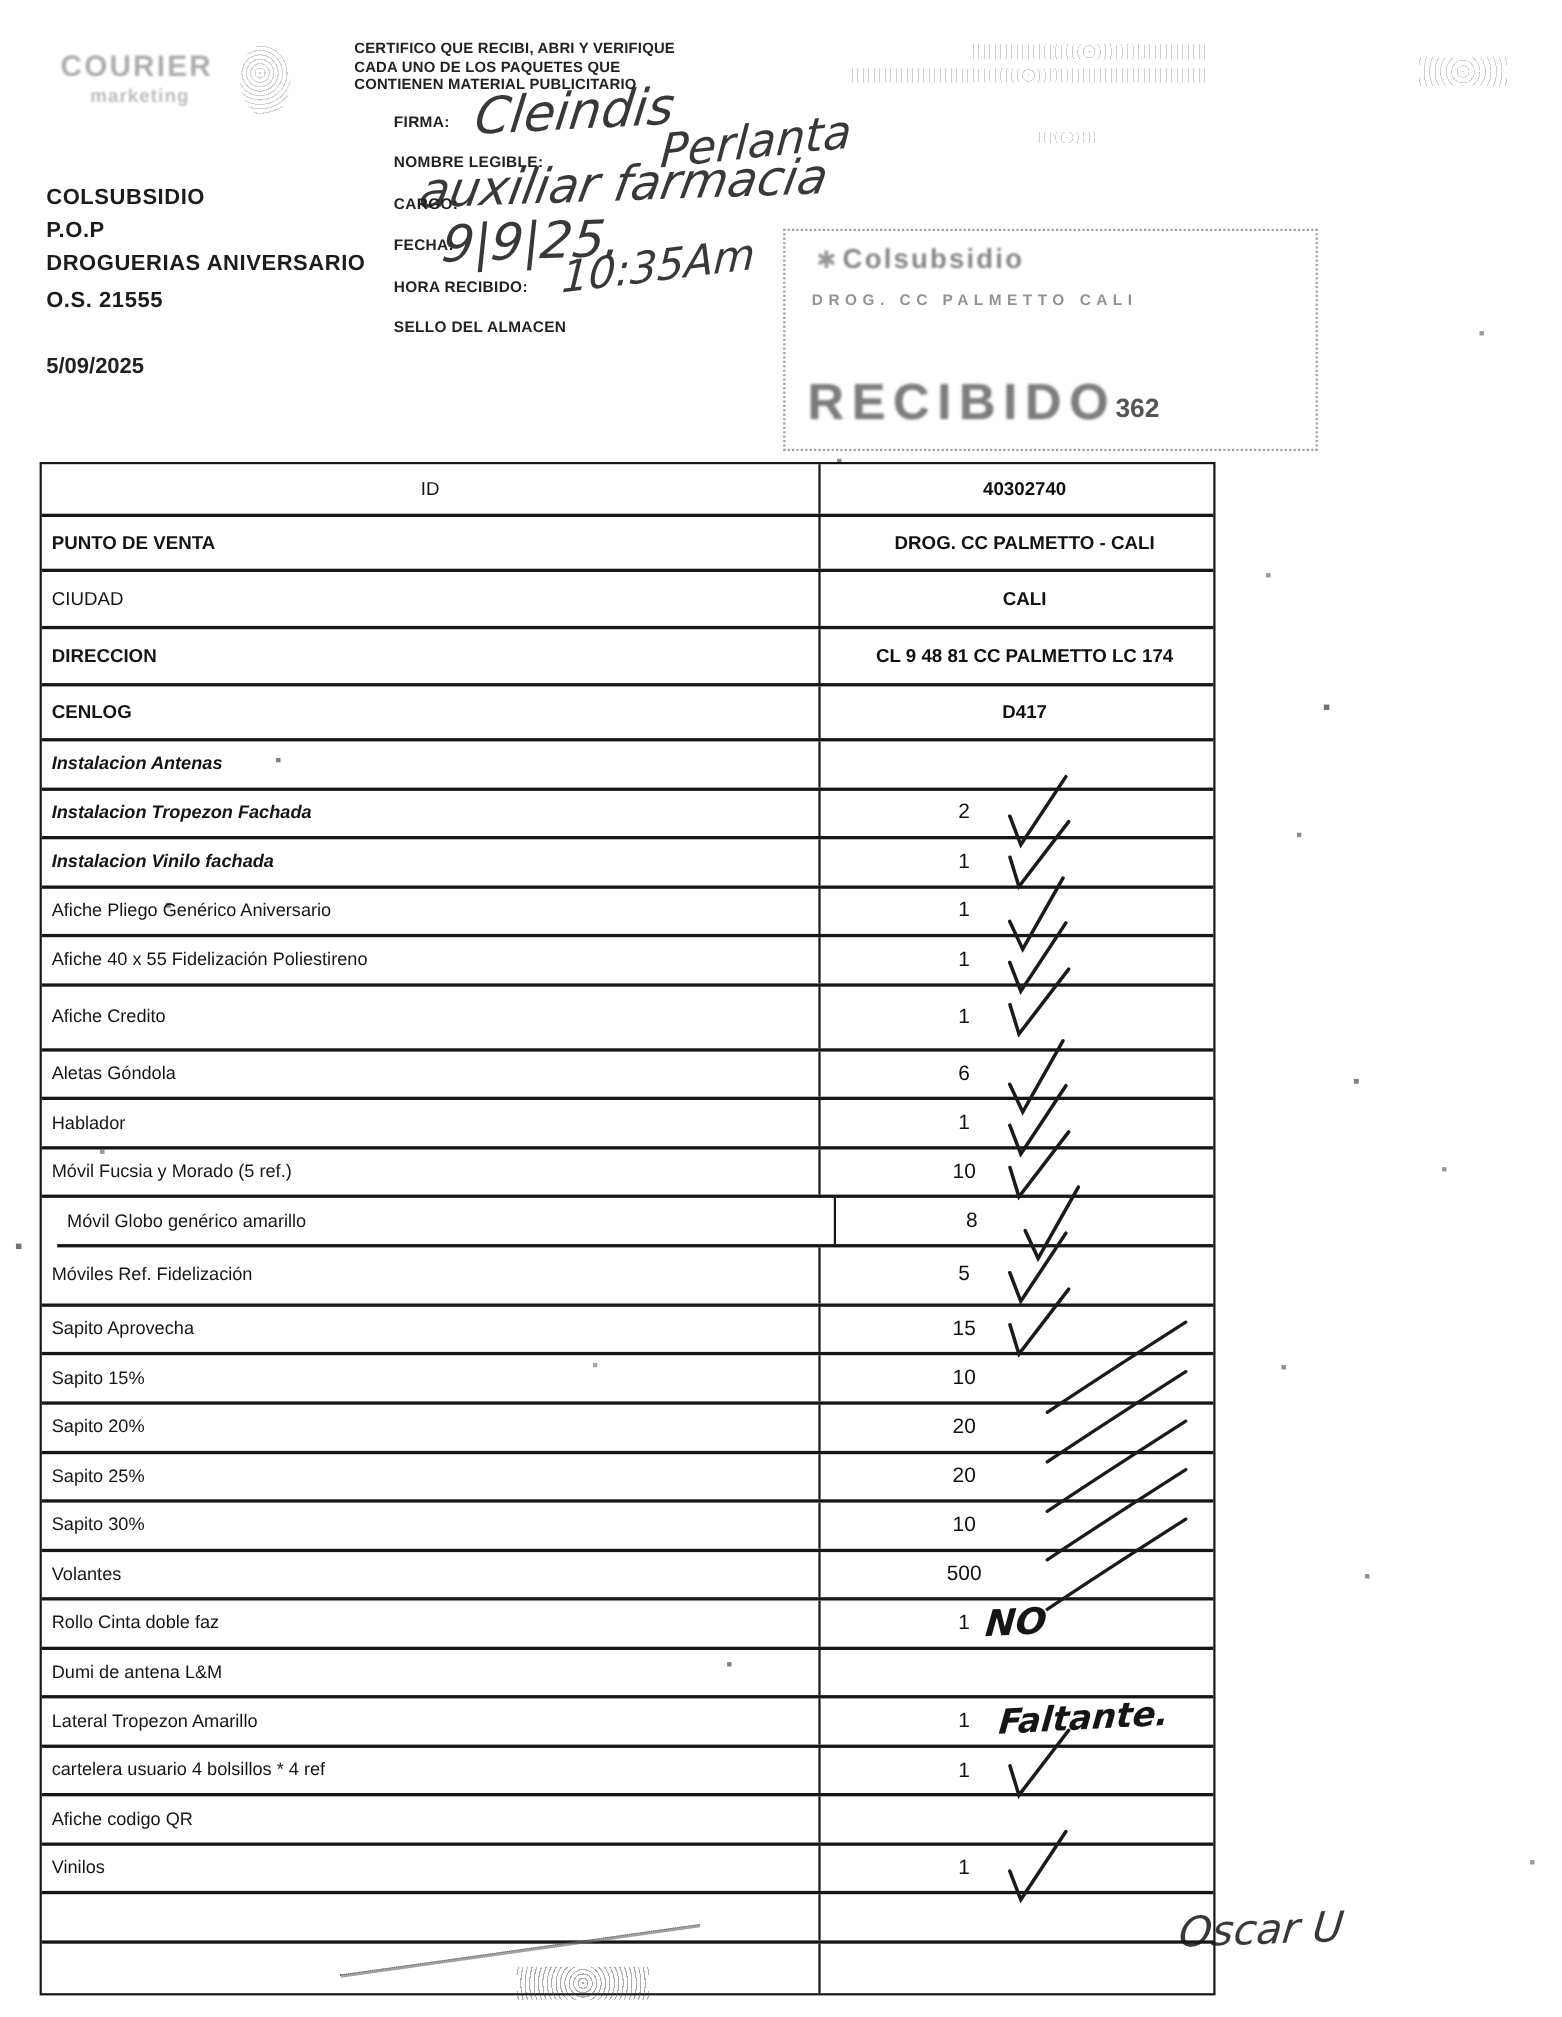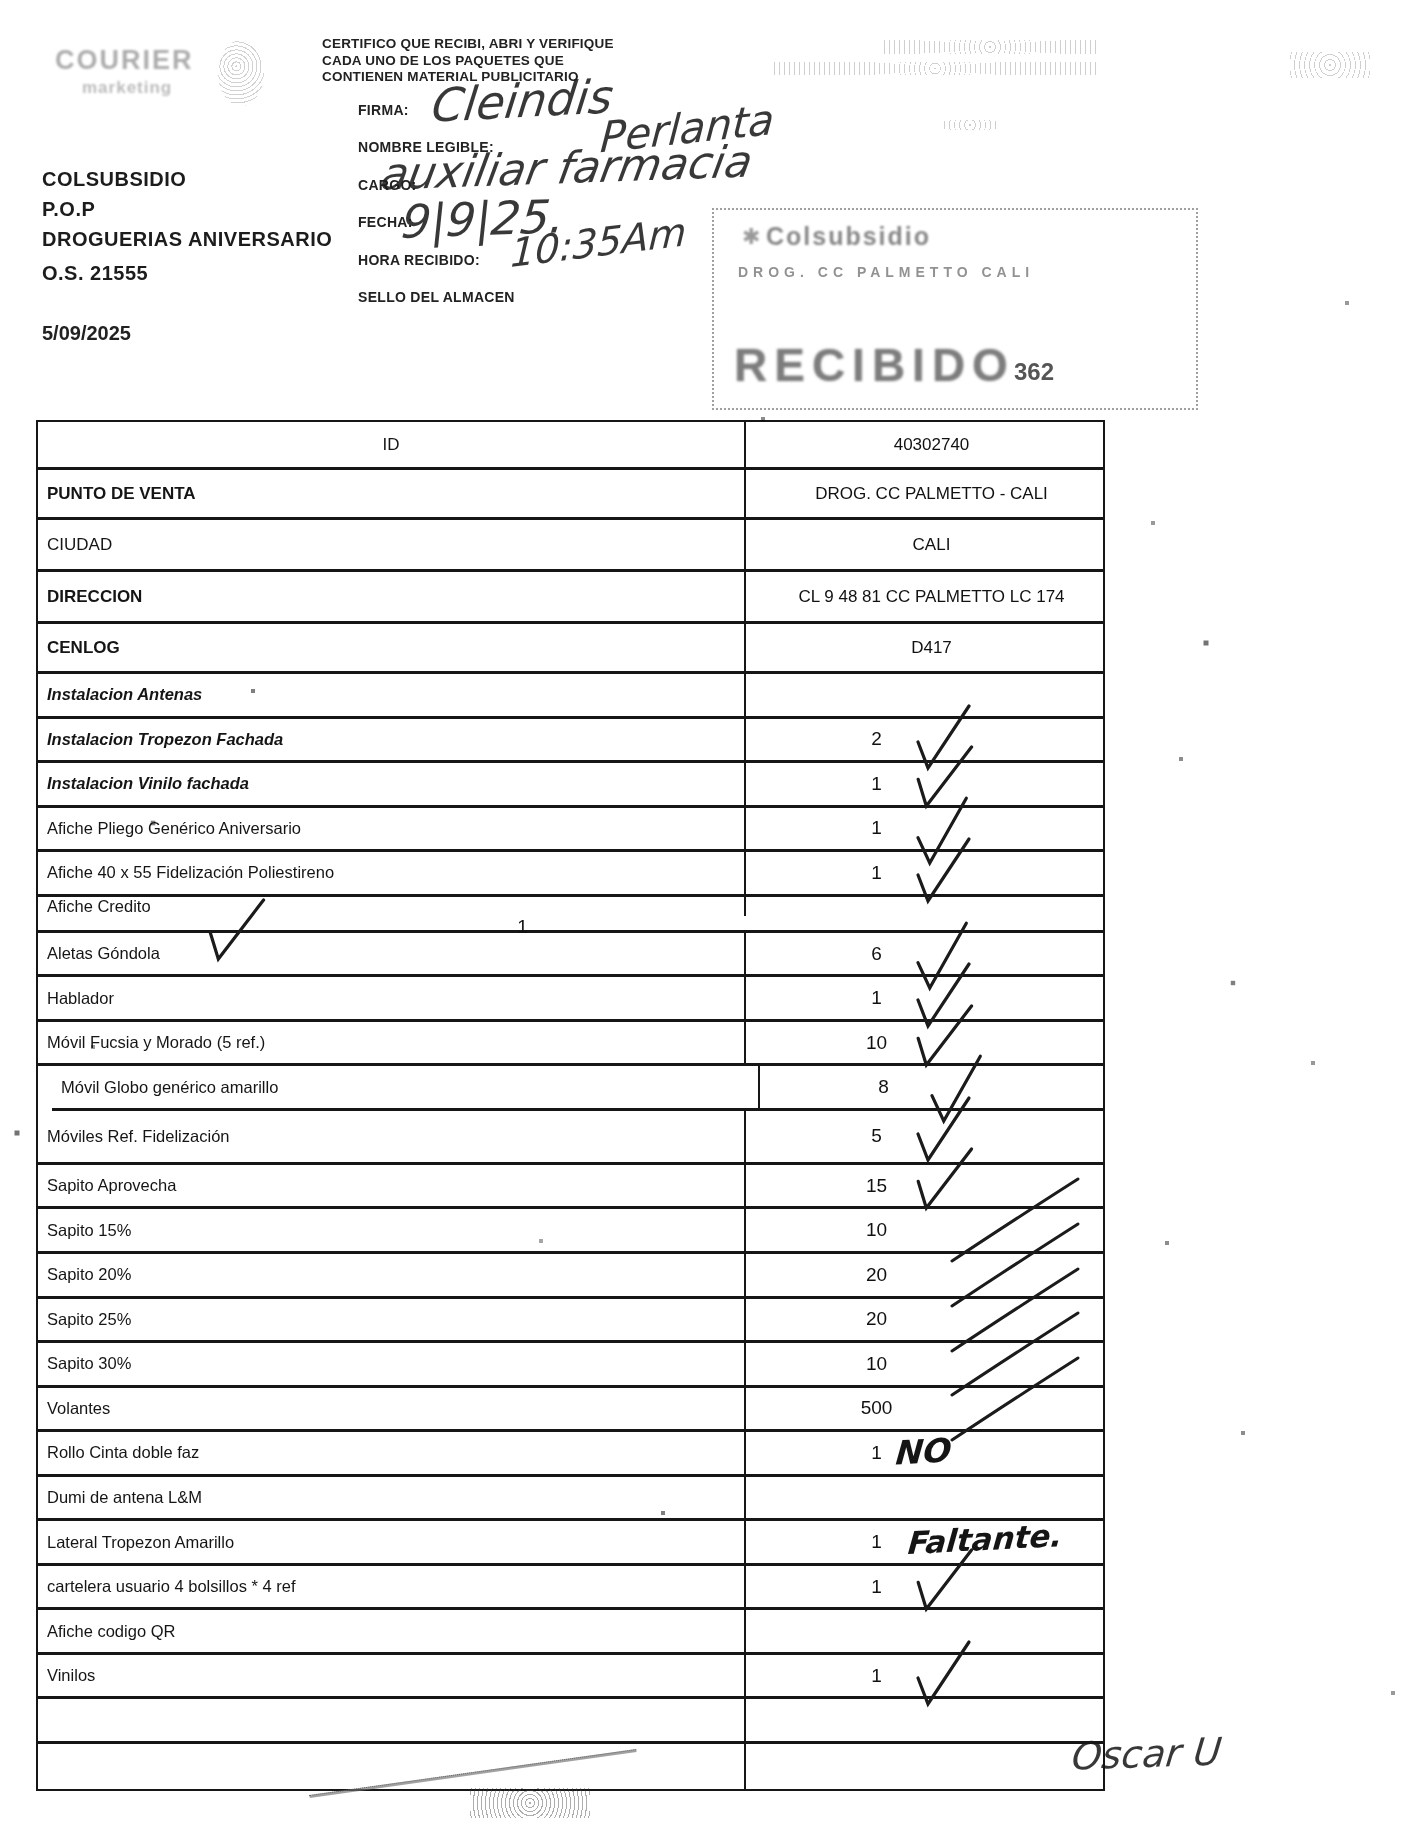--- a/index.html
+++ b/index.html
@@ -58,21 +58,21 @@
   .row{position:relative;display:flex;border-bottom:3px solid #161616;box-sizing:border-box;overflow:visible;}
   .row:last-child{border-bottom:none;}
   .cell{position:relative;box-sizing:border-box;display:flex;align-items:center;overflow:visible;}
   .label-cell{width:708px;border-right:2px solid #161616;padding-left:9px;font-size:16.5px;color:#151515;}
   .value-cell{flex:1;justify-content:center;font-size:17px;color:#111;}
   .hdr .label-cell{font-size:17px;}
   .bold{font-weight:700;}
   .center{justify-content:center;padding-left:0;}
   .item-label.em{font-weight:700;font-style:italic;}
   .qty{font-size:19px;font-weight:500;position:relative;left:-48px;}
-  .hdr .value-cell{font-weight:normal;margin-left:14px;}
+  .hdr .value-cell{font-weight:bold;margin-left:14px;}
   .mark-check{position:absolute;pointer-events:none;}
   .mark-slash{position:absolute;pointer-events:none;}
   .hand-note{position:absolute;font-family:"DejaVu Sans",sans-serif;font-style:italic;
     color:#151515;white-space:nowrap;}
   
   .dots{position:absolute;left:0;top:0;width:2px;height:2px;background:transparent;
     box-shadow:1205px 642px 0 1.5px rgba(0,0,0,.55), 1180px 758px 0 1px rgba(0,0,0,.45),
       252px 690px 0 1px rgba(0,0,0,.5), 1232px 982px 0 1.2px rgba(0,0,0,.5),
       1166px 1242px 0 1px rgba(0,0,0,.45), 1312px 1062px 0 1px rgba(0,0,0,.4),
       662px 1512px 0 1px rgba(0,0,0,.5), 152px 822px 0 1.3px rgba(0,0,0,.5),
@@ -188,21 +188,21 @@
       </div>
       <div class="row" style="height: 44.56px;">
         <div class="cell label-cell item-label">Afiche 40 x 55 Fidelización Poliestireno</div>
         <div class="cell value-cell">
           <span class="qty">1</span>
           <span class="mark-check" style="left: 165px; top: -17px; transform: rotate(0deg);"><svg width="62" height="78" viewBox="0 0 62 78">
               <path d="M7 40 L17 66 L58 4" fill="none" stroke="#1b1b1b" stroke-width="3.2" stroke-linecap="round"></path>
             </svg></span>
         </div>
       </div>
-      <div class="row" style="height: 36px; flex-direction: column;">
+      <div class="row" style="height: 59px;">
         <div class="cell label-cell item-label">Afiche Credito</div>
         <div class="cell value-cell">
           <span class="qty">1</span>
           <span class="mark-check" style="left: 165px; top: -22px; transform: rotate(4deg);"><svg width="62" height="78" viewBox="0 0 62 78">
               <path d="M7 40 L17 66 L58 4" fill="none" stroke="#1b1b1b" stroke-width="3.2" stroke-linecap="round"></path>
             </svg></span>
         </div>
       </div>
       <div class="row" style="height: 44.56px;">
         <div class="cell label-cell item-label">Aletas Góndola</div>

